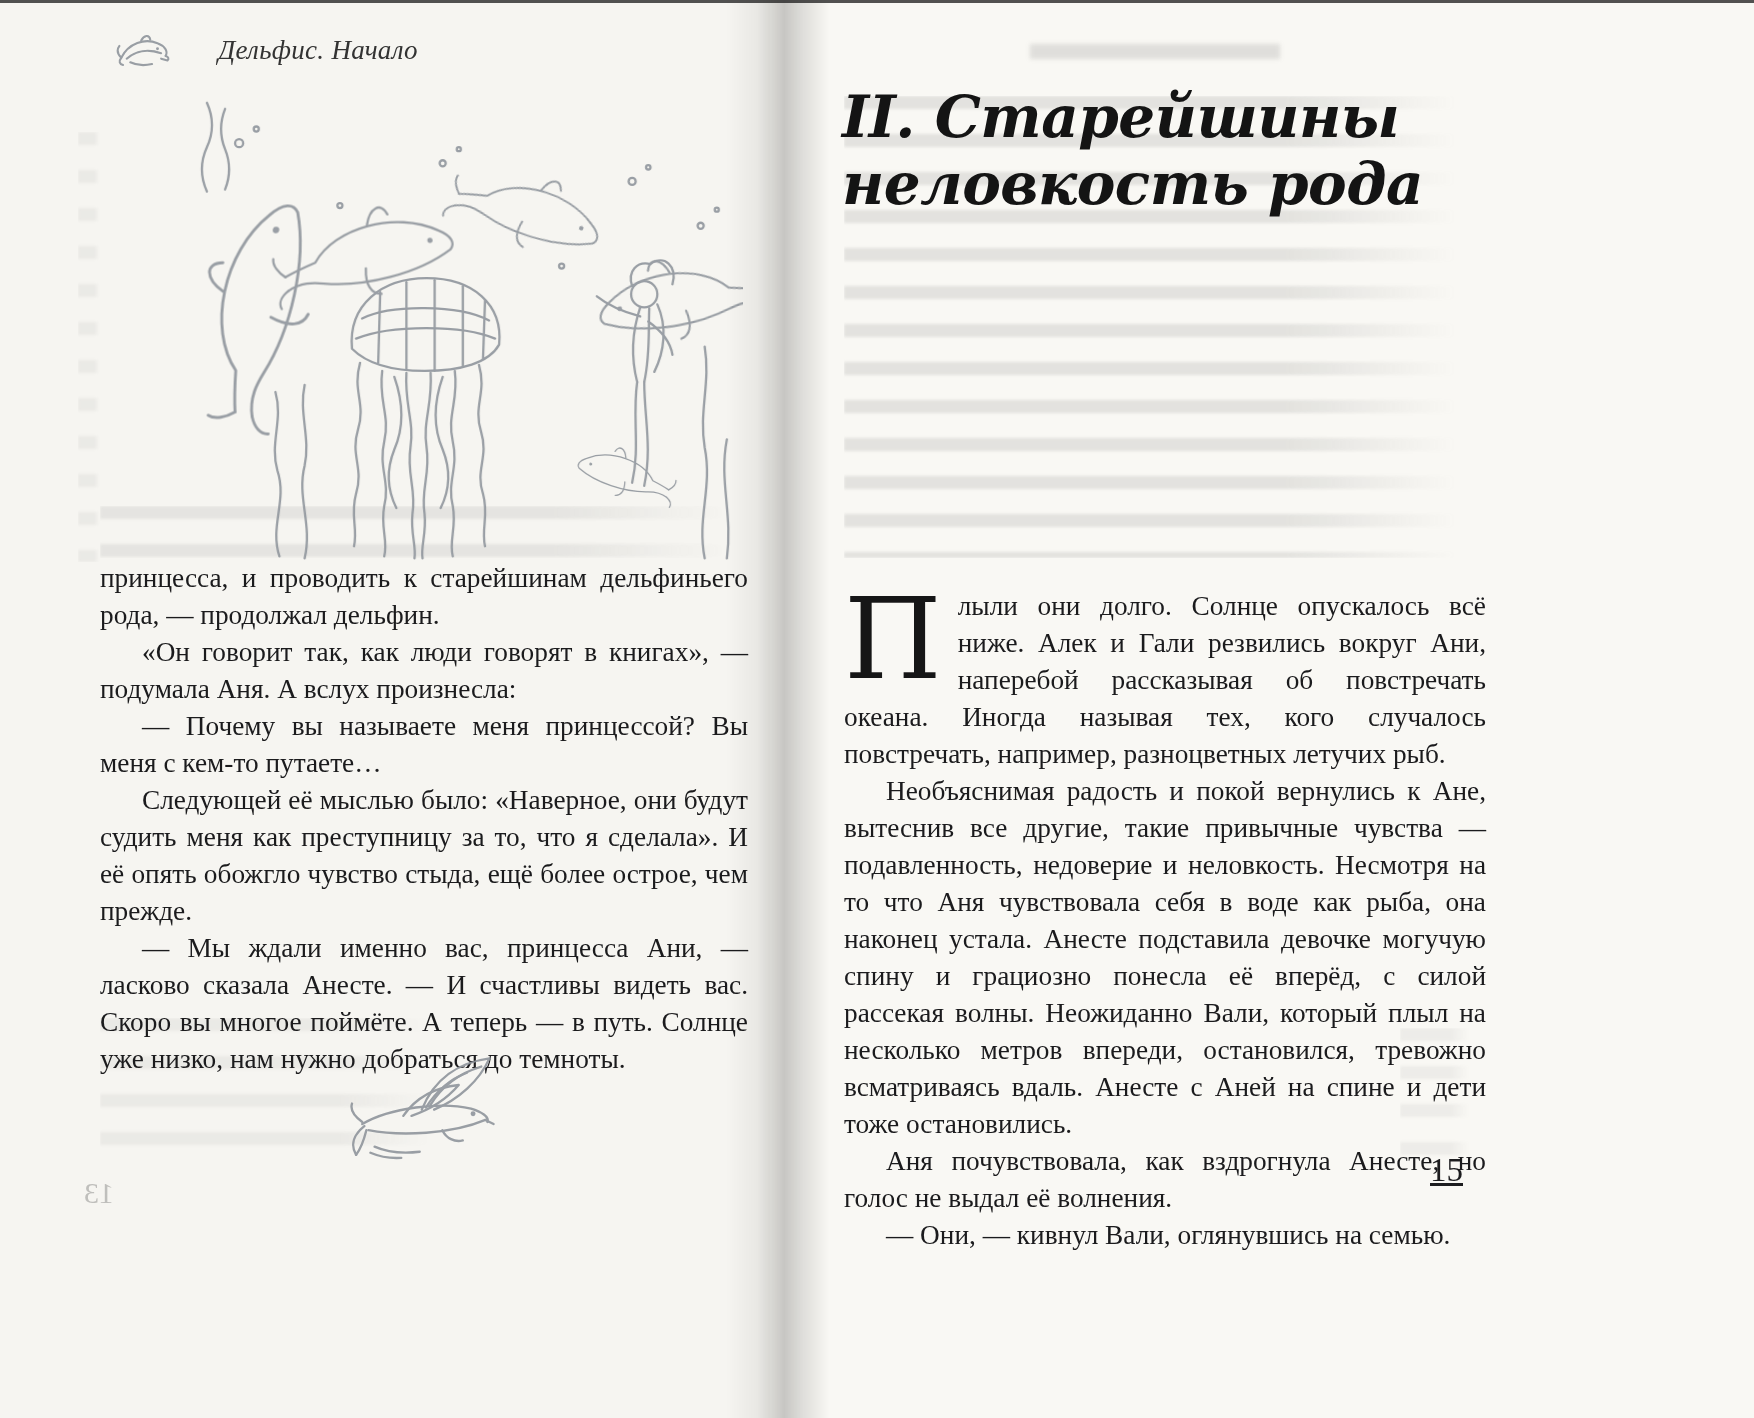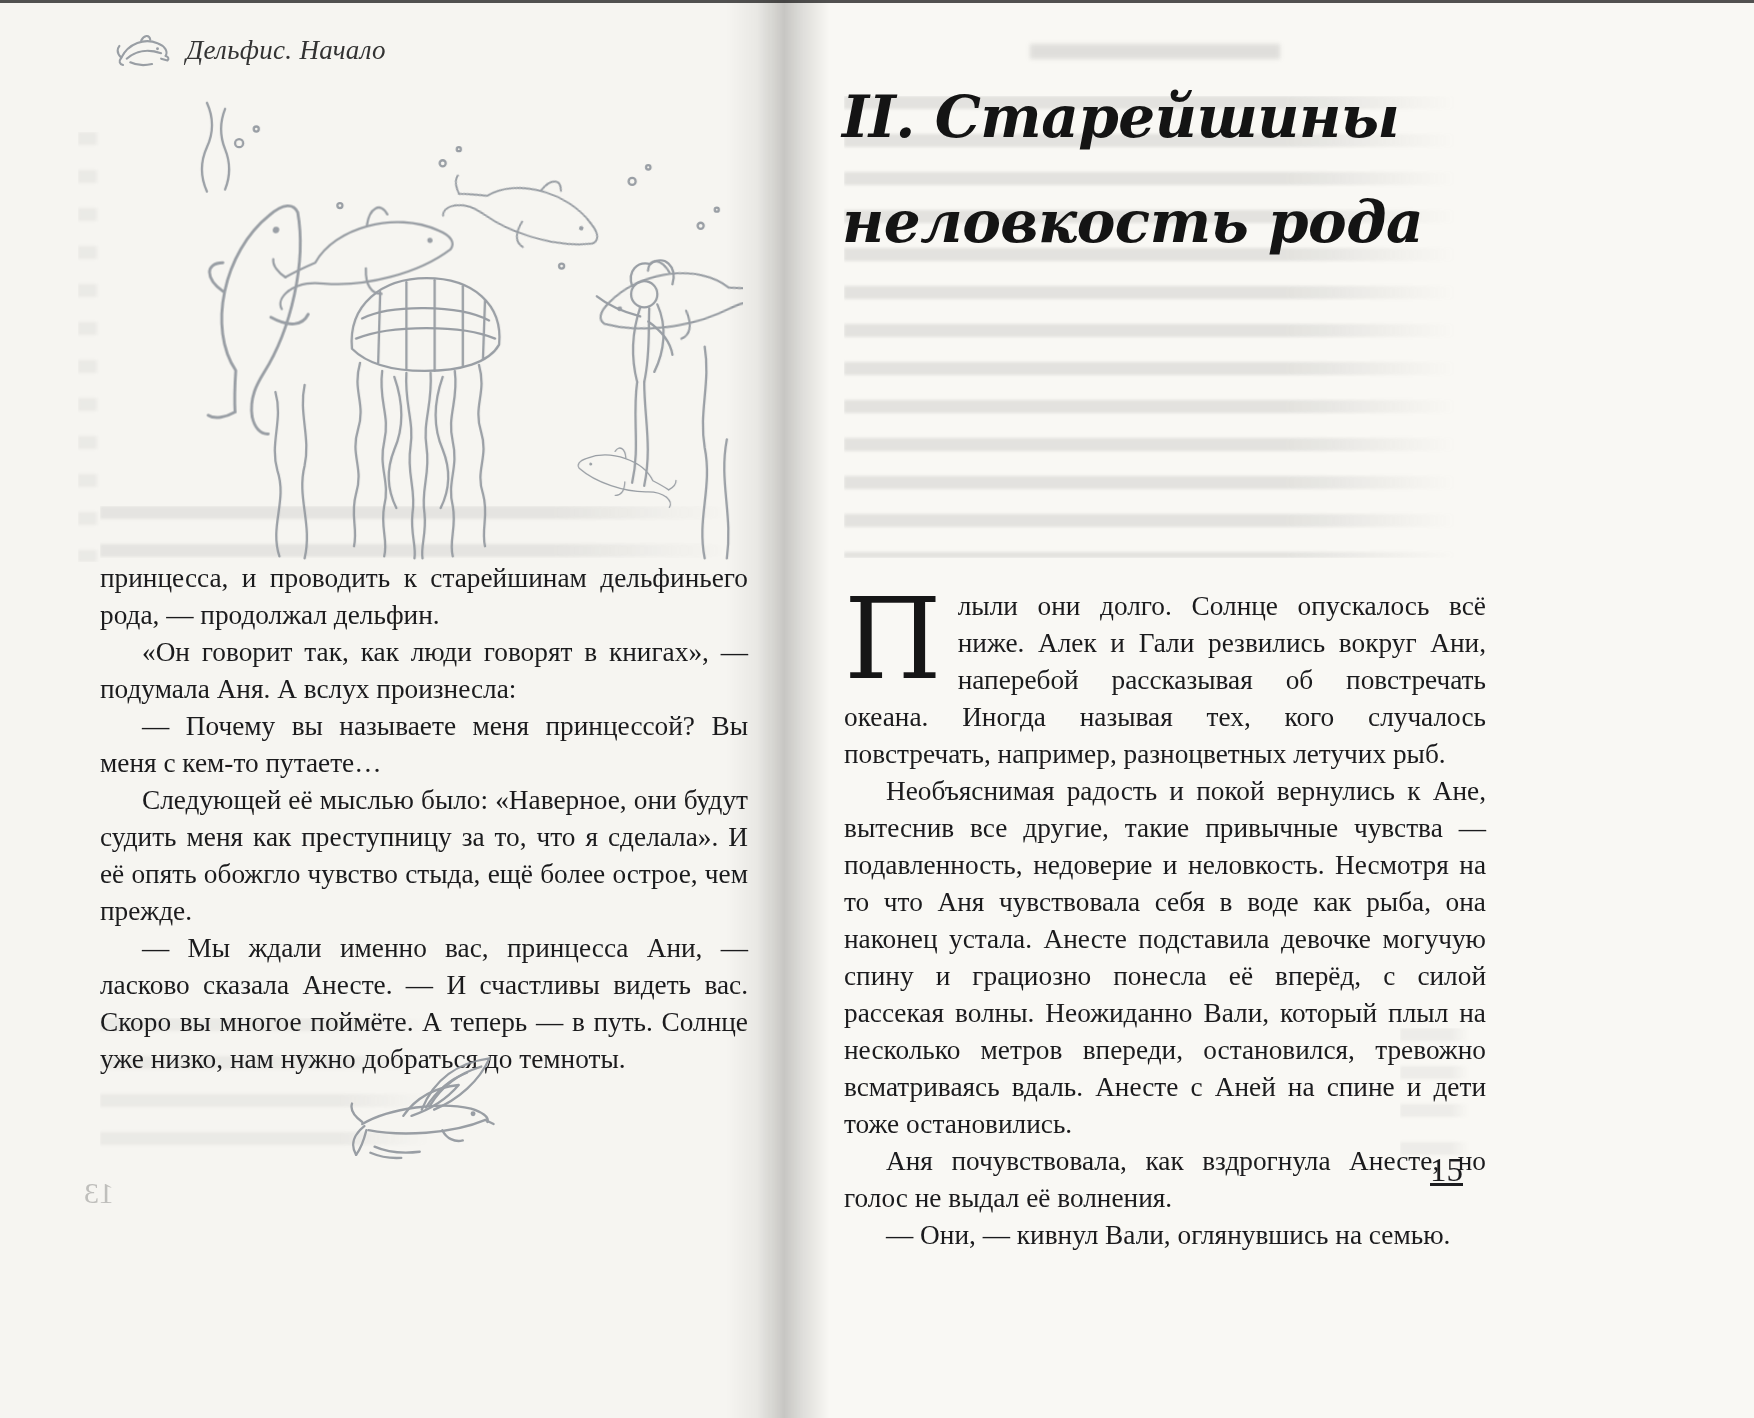--- a/index.html
+++ b/index.html
@@ -25,42 +25,42 @@
             mask-image:linear-gradient(to right,#000 0 72%,transparent 100%);
   }
   .bleed-l1{left:78px;top:132px;width:22px;height:430px;opacity:.55;}
   .bleed-l2{left:100px;top:506px;width:628px;height:52px;opacity:.8;}
   .bleed-l3{left:100px;top:1018px;width:330px;height:132px;opacity:.55;}
   .bleed-r0{left:260px;top:44px;width:250px;height:15px;background:rgba(120,120,120,.20);filter:blur(2px);}
   .bleed-r1{left:74px;top:96px;width:612px;height:462px;}
   .bleed-r2{left:630px;top:1028px;width:70px;height:152px;opacity:.55;}
 
   
-  .running-header{position:absolute;left:114px;top:34px;display:flex;align-items:center;gap:14px;z-index:2;text-align:right;}
+  .running-header{position:absolute;left:114px;top:34px;display:flex;align-items:center;gap:46px;z-index:2;text-align:right;}
   .running-title{font-style:italic;font-size:27px;letter-spacing:.3px;color:#333;}
   .logo-svg{width:58px;height:33px;}
 
   
   .main-illustration{position:absolute;left:88px;top:84px;width:655px;height:480px;z-index:2;}
   .flying-fish{position:absolute;left:342px;top:1044px;width:178px;height:118px;z-index:2;}
   .sketch{stroke:#8f959c;stroke-width:2.3;fill:none;stroke-linecap:round;stroke-linejoin:round;opacity:.9;}
   .sketch-fill{fill:#8f959c;stroke:none;opacity:.9;}
 
   
   .page-text{position:absolute;z-index:2;text-align:justify;font-size:27.3px;line-height:37px;color:#1b1b1d;}
   .left-text{left:100px;top:560px;width:648px;}
   .right-text{left:74px;top:588px;width:642px;}
   .page-text p{margin:0;}
   .page-text p.indent{text-indent:42px;}
   .dropcap{float:left;font-family:"DejaVu Serif",serif;font-size:112px;line-height:90px;padding:6px 16px 0 0;color:#161616;}
 
   
   .chapter-title{position:absolute;left:72px;top:84px;margin:0;z-index:2;display:flex;flex-direction:column;
     font-family:"DejaVu Serif",serif;font-weight:bold;font-style:italic;
-    font-size:58px;line-height:67px;letter-spacing:-0.5px;color:#141414;gap:38px;}
+    font-size:58px;line-height:67px;letter-spacing:-0.5px;color:#141414;}
 
   
   .page-number{position:absolute;left:660px;top:1152px;font-size:33px;color:#1d1d1f;z-index:2;text-decoration:underline;}
   .page-number-bleed{position:absolute;left:84px;top:1176px;font-size:30px;color:rgba(50,50,50,.28);
     transform:scaleX(-1);filter:blur(.6px);z-index:1;}
 </style>
 </head>
 <body>
 
 <div id="spread">

